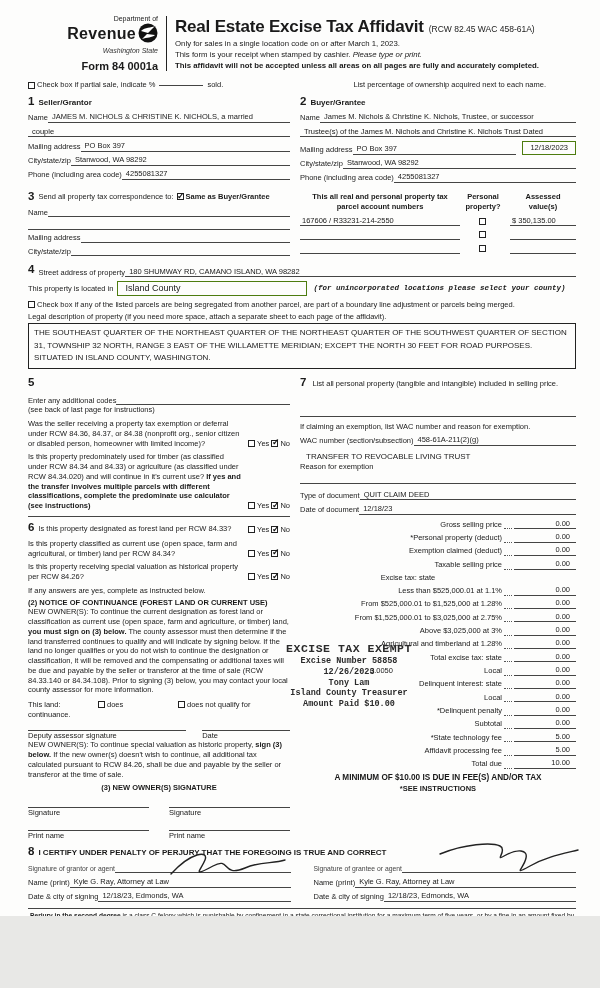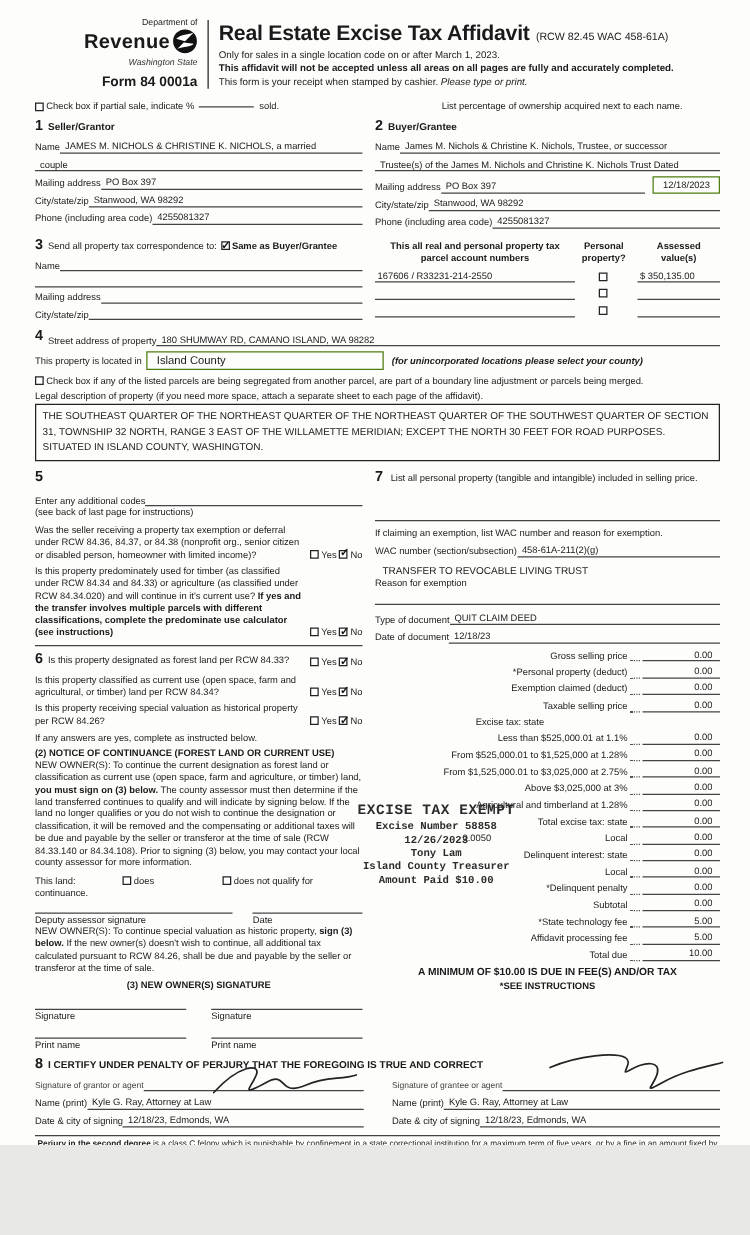--- a/index.html
+++ b/index.html
@@ -97,22 +97,22 @@
       <div class="logo-sub">Washington State</div>
       <div class="form-no">Form 84 0001a</div>
     </div>
     <div class="hdr-div"></div>
     <div class="title-block">
       <div class="title-line">
         <span class="title">Real Estate Excise Tax Affidavit</span>
         <span class="title-suffix">(RCW 82.45 WAC 458-61A)</span>
       </div>
       <div class="sub">Only for sales in a single location code on or after March 1, 2023.</div>
+      <div class="sub"><span>This form is your receipt when stamped by cashier. </span><span class="italic">Please type or print.</span></div>
       <div class="sub"><b>This affidavit will not be accepted unless all areas on all pages are fully and accurately completed.</b></div>
-      <div class="sub"><span>This form is your receipt when stamped by cashier. </span><span class="italic">Please type or print.</span></div>
     </div>
   </div>
 
   <div class="frow" style="margin-top:7px; align-items:center;">
     <span class="cb"></span>
     <span class="lab">Check box if partial sale, indicate %</span>
     <span style="width:44px; border-bottom:1px solid #444; margin:0 4px;"></span>
     <span class="lab">sold.</span>
     <span style="flex:1"></span>
     <span style="margin-right:30px;">List percentage of ownership acquired next to each name.</span>
@@ -216,21 +216,21 @@
 
   <div style="margin-top:6px;">
     <div class="frow" style="margin-top:0;">
       <span class="secnum">4</span>
       <span class="lab">Street address of property</span>
       <span class="fill">180 SHUMWAY RD, CAMANO ISLAND, WA 98282</span>
     </div>
     <div class="frow" style="align-items:center;">
       <span class="lab">This property is located in</span>
       <span class="boxed" style="width:190px; margin-left:4px; font-size:9px;">Island County</span>
-      <span class="italic bold" style="margin-left:6px;">(for unincorporated locations please select your county)</span>
+      <span class="italic bold" style="margin-left:6px;font-family:Liberation Mono, monospace;">(for unincorporated locations please select your county)</span>
     </div>
     <div class="frow" style="align-items:center;">
       <span class="cb"></span>
       <span>Check box if any of the listed parcels are being segregated from another parcel, are part of a boundary line adjustment or parcels being merged.</span>
     </div>
     <div style="margin-top:2px;">Legal description of property (if you need more space, attach a separate sheet to each page of the affidavit).</div>
     <div class="legalbox">THE SOUTHEAST QUARTER OF THE NORTHEAST QUARTER OF THE NORTHEAST QUARTER OF THE SOUTHWEST QUARTER OF SECTION 31, TOWNSHIP 32 NORTH, RANGE 3 EAST OF THE WILLAMETTE MERIDIAN;  EXCEPT THE NORTH 30 FEET FOR ROAD PURPOSES. SITUATED IN ISLAND COUNTY, WASHINGTON.</div>
   </div>
 
   <div class="cols" style="margin-top:6px;">

